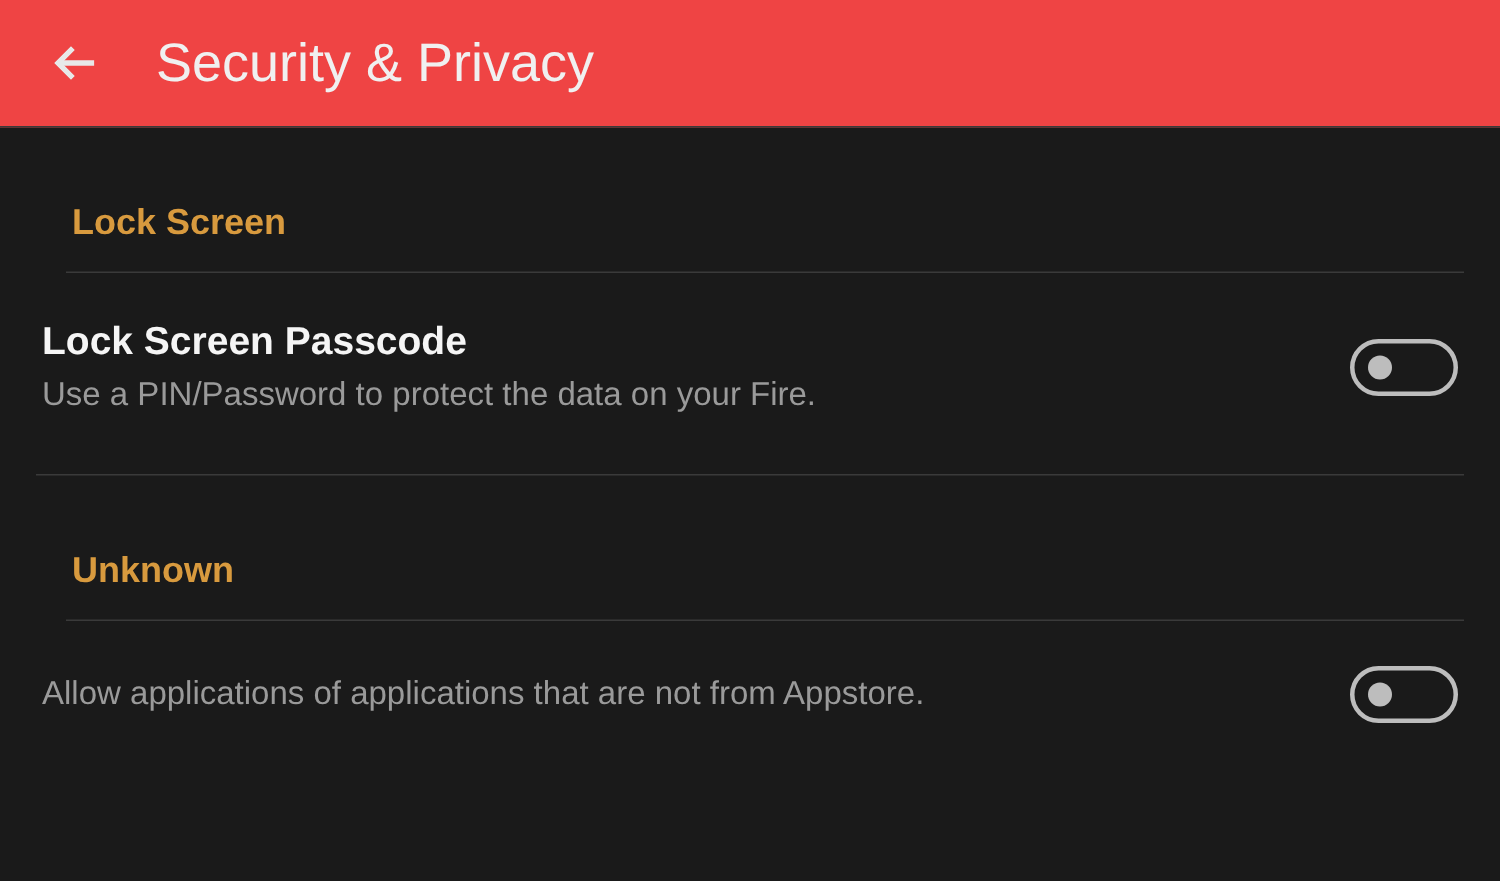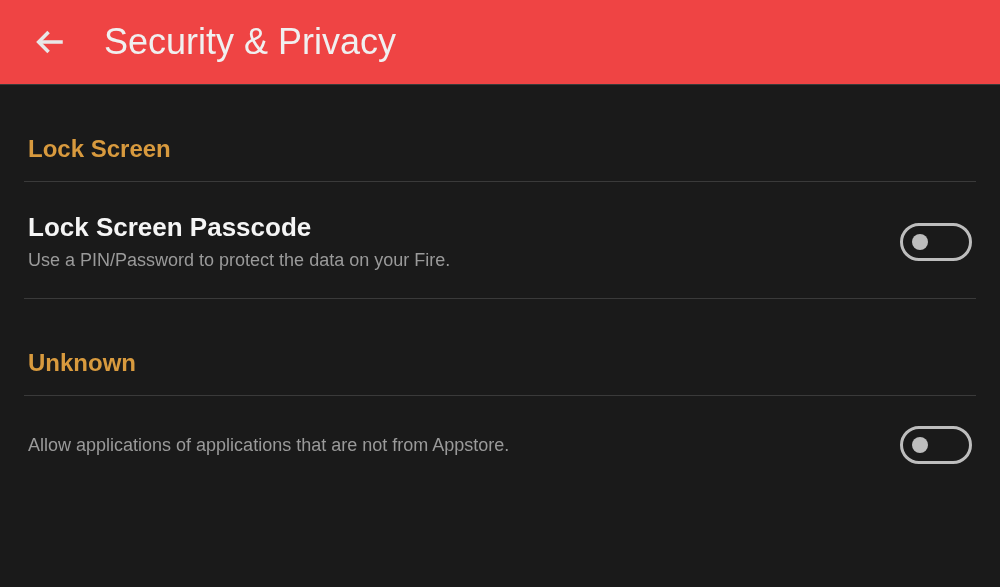--- a/index.html
+++ b/index.html
@@ -45,44 +45,45 @@
   }
   .content {
     padding: 0 24px;
   }
   .section-header {
     padding: 50px 0 18px 4px;
     font-size: 24px;
     font-weight: 600;
     color: #d89a3e;
     border-bottom: 1px solid #3a3a3a;
+    margin-left: 20px;
   }
   .setting-row {
     display: flex;
     align-items: center;
     justify-content: space-between;
-    padding: 30px 4px 26px 4px;
+    padding: 30px 4px 38px 4px;
     border-bottom: 1px solid #3a3a3a;
     cursor: pointer;
   }
   .setting-row.last {
     border-bottom: none;
     padding-bottom: 20px;
   }
   .setting-text {
     flex: 1;
   }
   .setting-title {
     font-size: 26px;
     font-weight: 600;
     color: #f5f5f5;
     margin-bottom: 6px;
   }
   .setting-desc {
-    font-size: 18px;
+    font-size: 22px;
     color: #9a9a9a;
     line-height: 1.3;
   }
   .toggle {
     width: 72px;
     height: 38px;
     border: 3px solid #bdbdbd;
     border-radius: 22px;
     position: relative;
     flex-shrink: 0;

